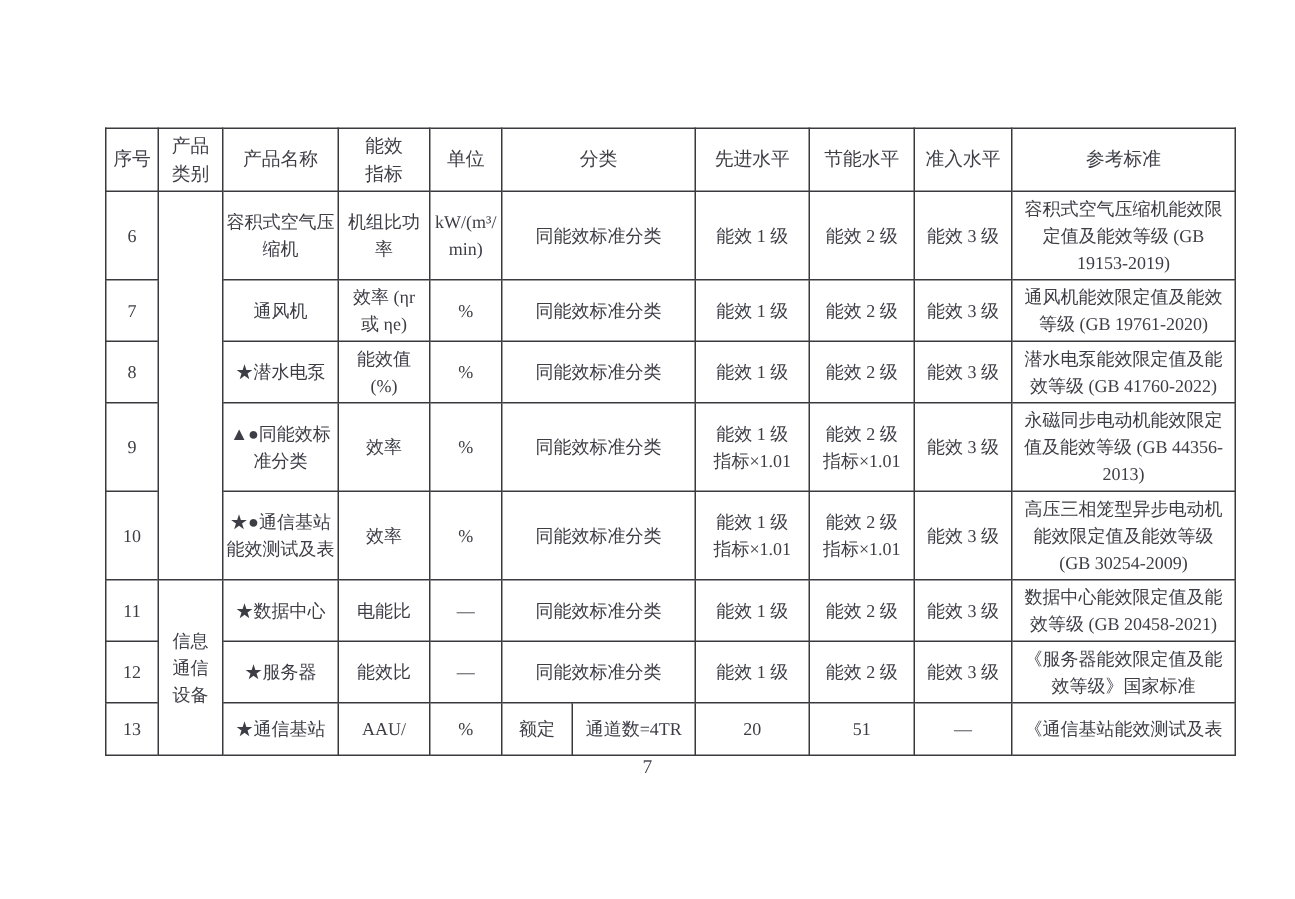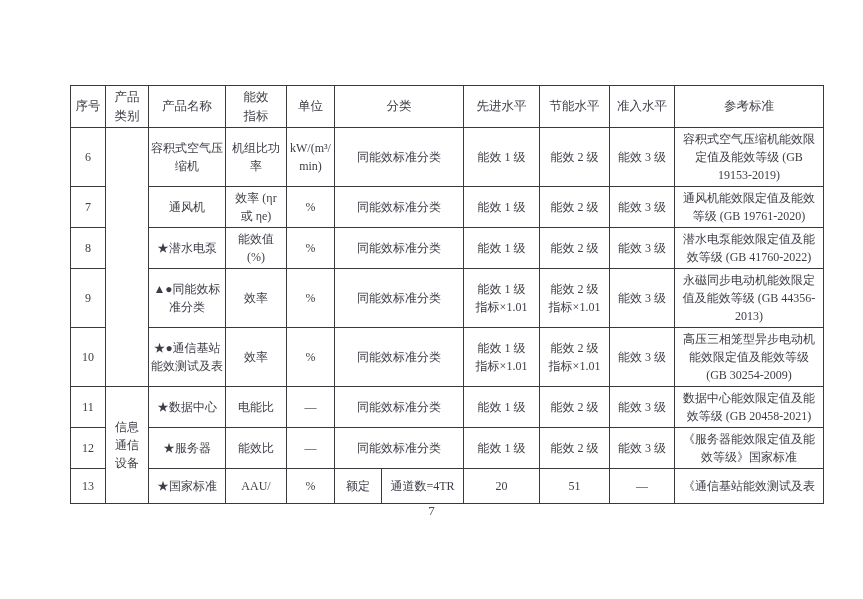--- a/index.html
+++ b/index.html
@@ -181,21 +181,21 @@
       <td>—</td>
       <td colspan="2">同能效标准分类</td>
       <td>能效 1 级</td>
       <td>能效 2 级</td>
       <td>能效 3 级</td>
       <td class="ref">《服务器能效限定值及能效等级》国家标准</td>
     </tr>
 
     <tr style="height:35px">
       <td>13</td>
-      <td>★国家标准</td>
+      <td>★通信基站</td>
       <td>AAU/</td>
       <td>%</td>
       <td>额定</td>
       <td>通道数=4TR</td>
       <td>20</td>
       <td>51</td>
       <td>—</td>
       <td class="ref">《通信基站能效测试及表</td>
     </tr>
   </tbody>

